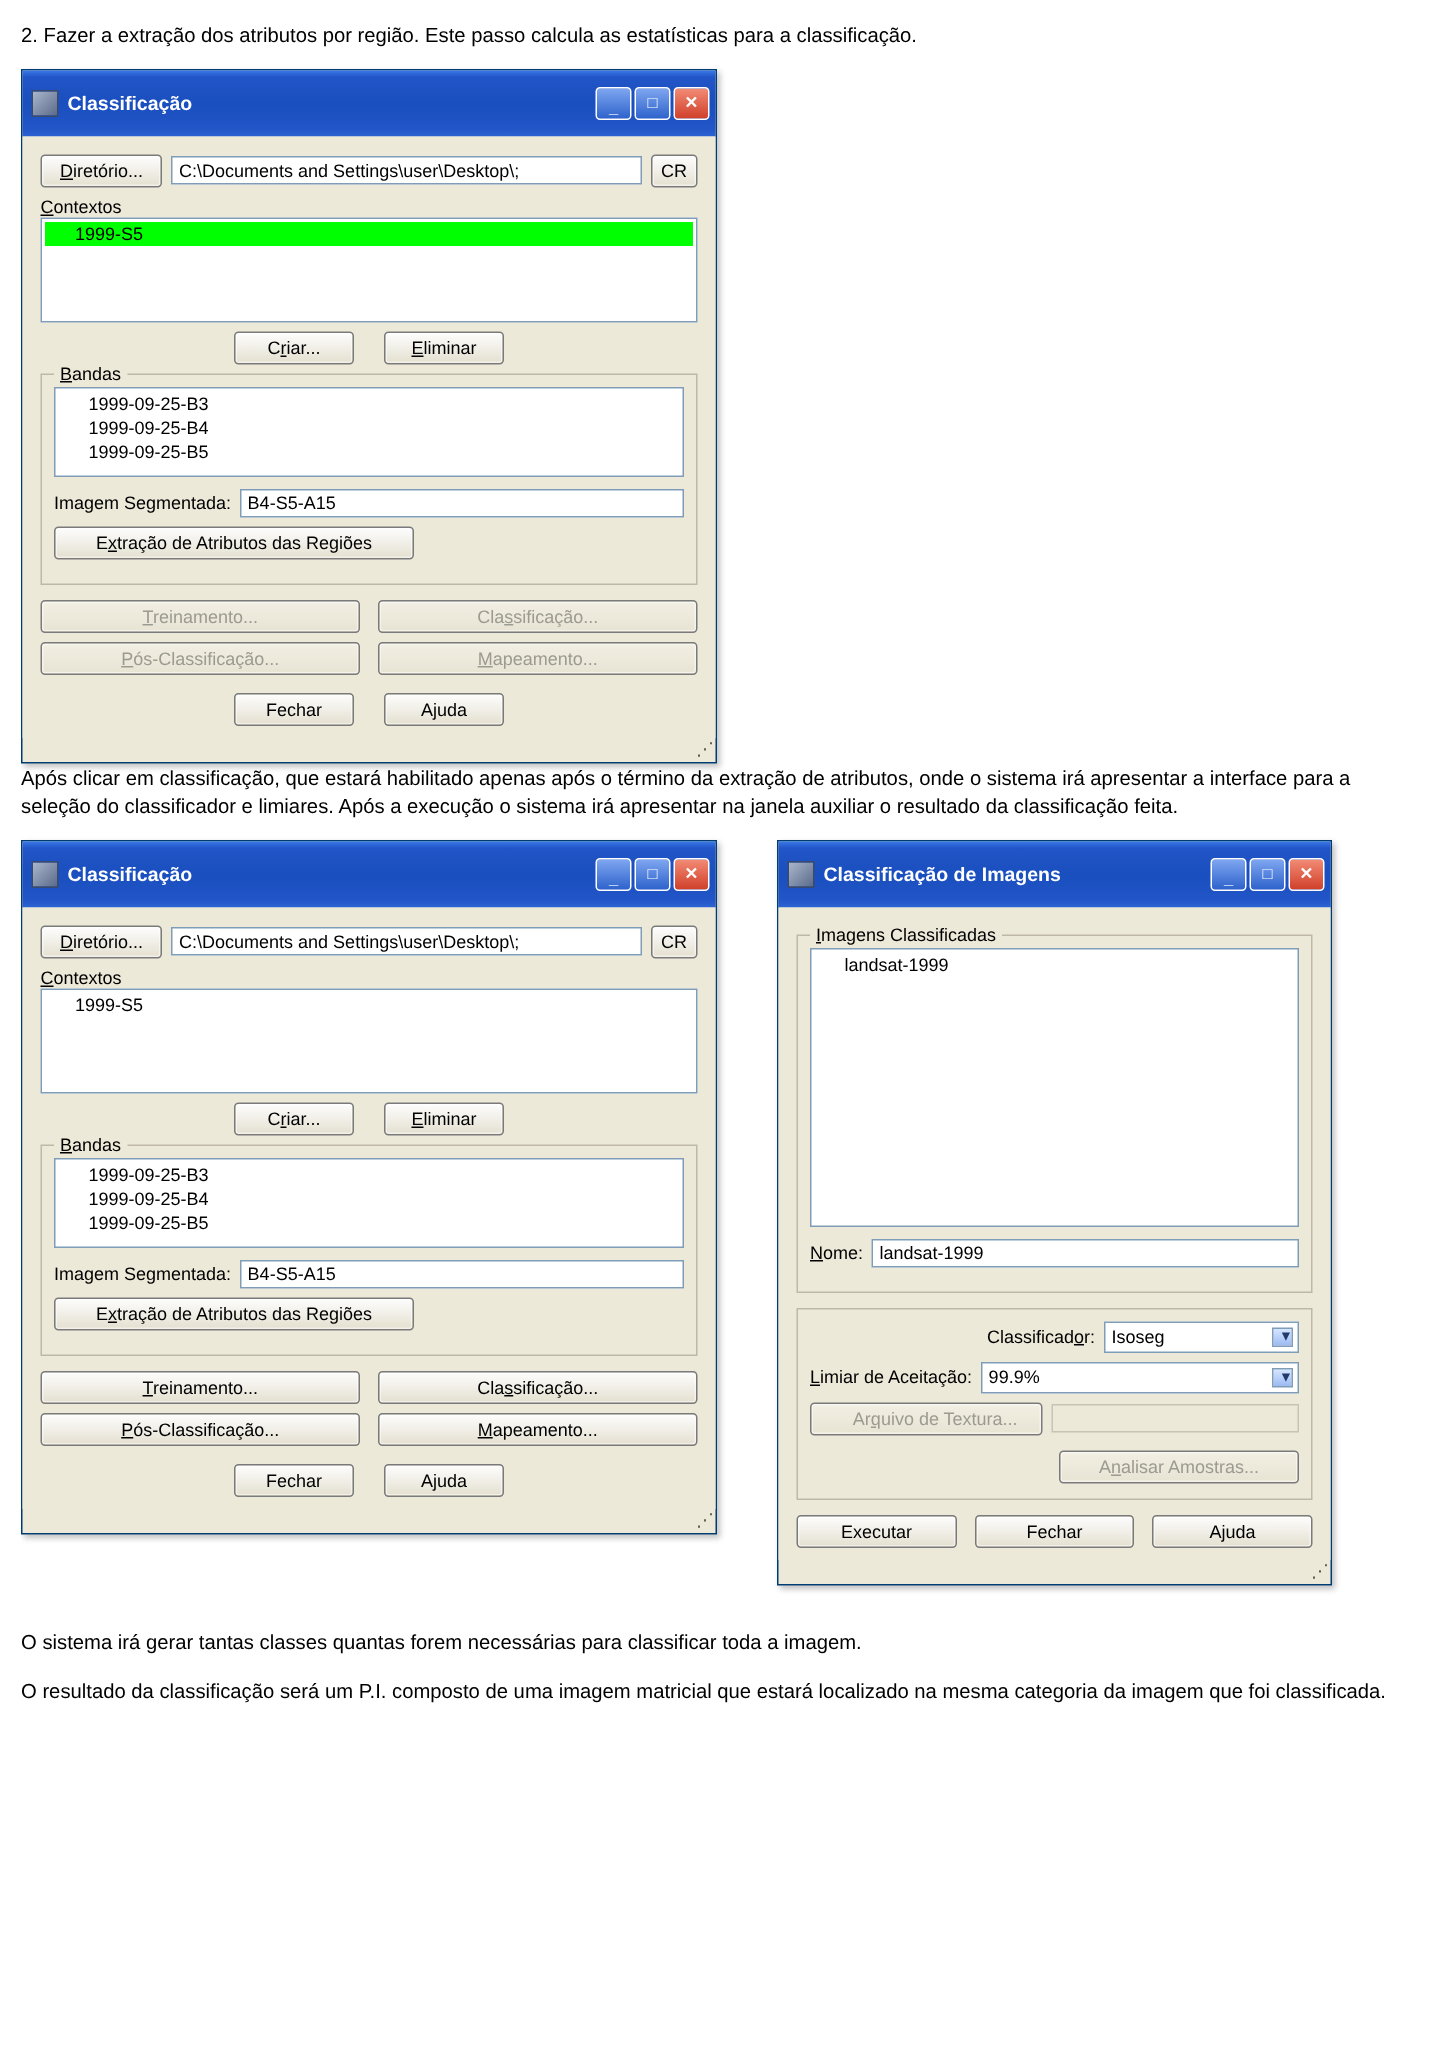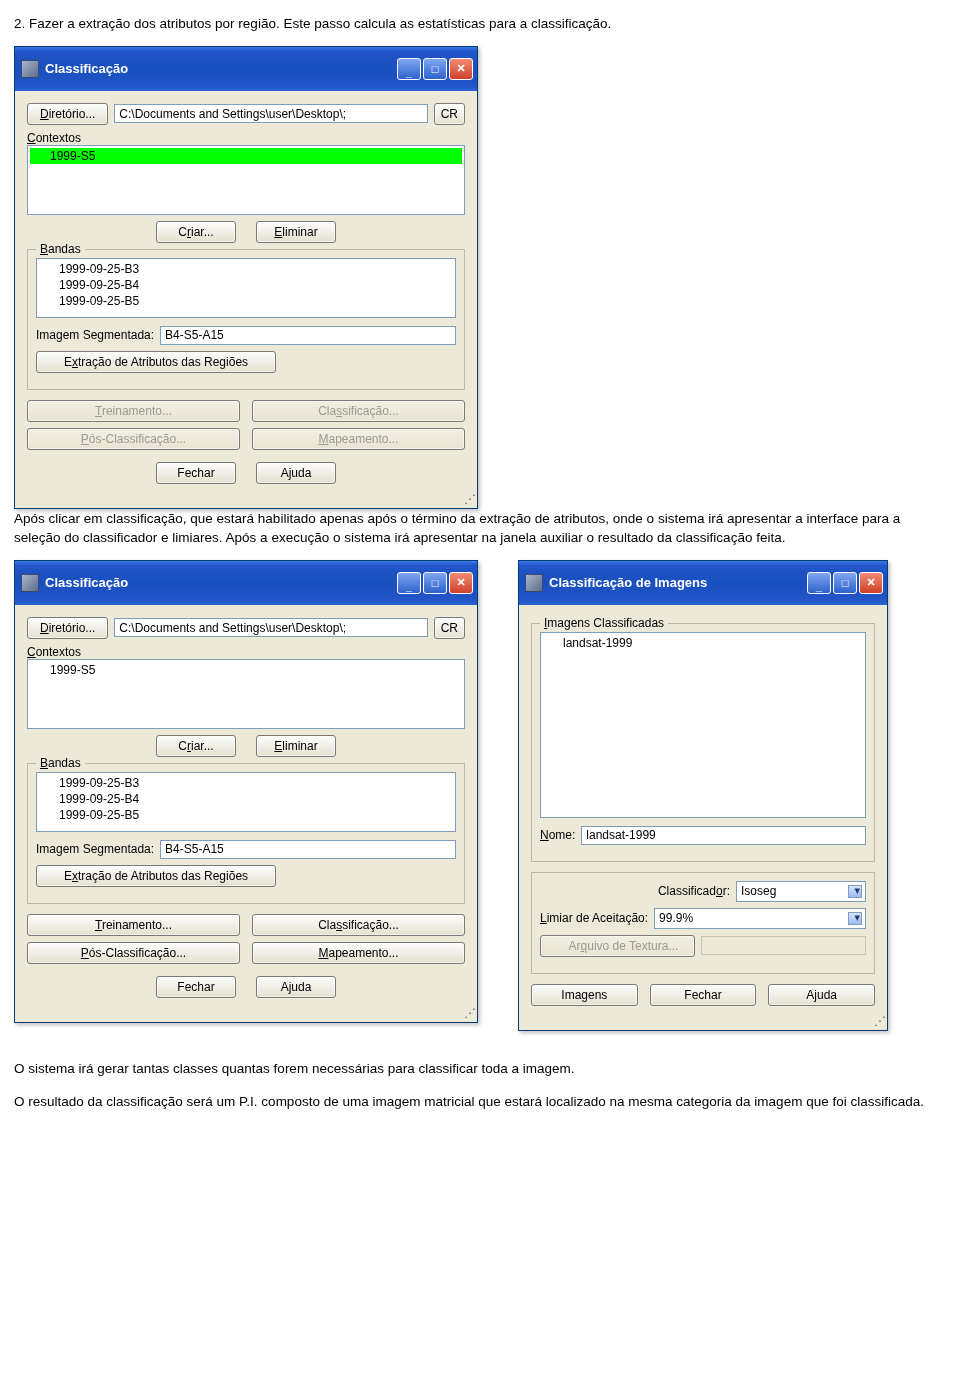--- a/index.html
+++ b/index.html
@@ -315,24 +315,27 @@
           <span class="combo" style="width:130px">Isoseg</span>
         </div>
         <div class="row">
           <span class="label"><span class="u">L</span>imiar de Aceitação:</span>
           <span class="combo" style="flex:1">99.9%</span>
         </div>
         <div class="row">
           <button class="btn disabled" style="width:160px;text-align:center;padding-left:24px">Ar<span class="u">q</span>uivo de Textura...</button>
           <input class="text-input" style="flex: 1 1 0%; background: rgb(236, 233, 216); border-color: rgb(200, 196, 180);" disabled="">
         </div>
+        <div style="text-align:right;margin-top:10px">
+          <button class="btn disabled" style="width:160px">A<span class="u">n</span>alisar Amostras...</button>
+        </div>
       </div>
 
       <div class="btn-row2" style="justify-content:space-between">
-        <button class="btn" style="flex:1">Imagens</button>
+        <button class="btn" style="flex:1">Executar</button>
         <button class="btn" style="flex:1">Fechar</button>
         <button class="btn" style="flex:1">Ajuda</button>
       </div>
     </div>
     <div class="resizer">⋰</div>
   </div>
 
 </div>
 
 <p class="footer-text">O sistema irá gerar tantas classes quantas forem necessárias para classificar toda a imagem.</p>

